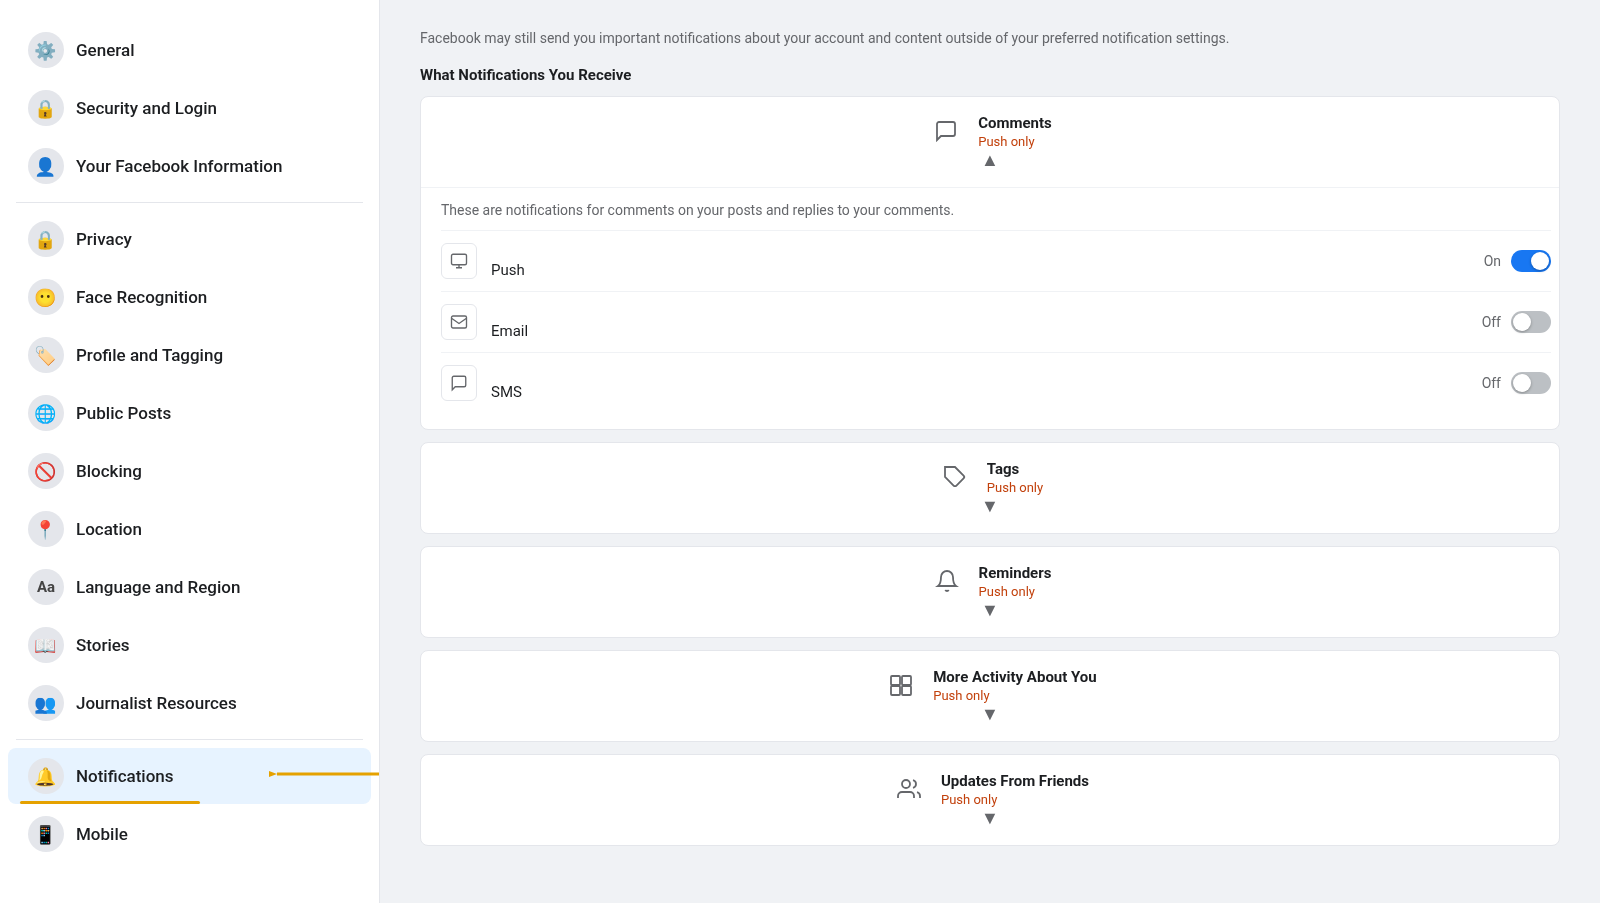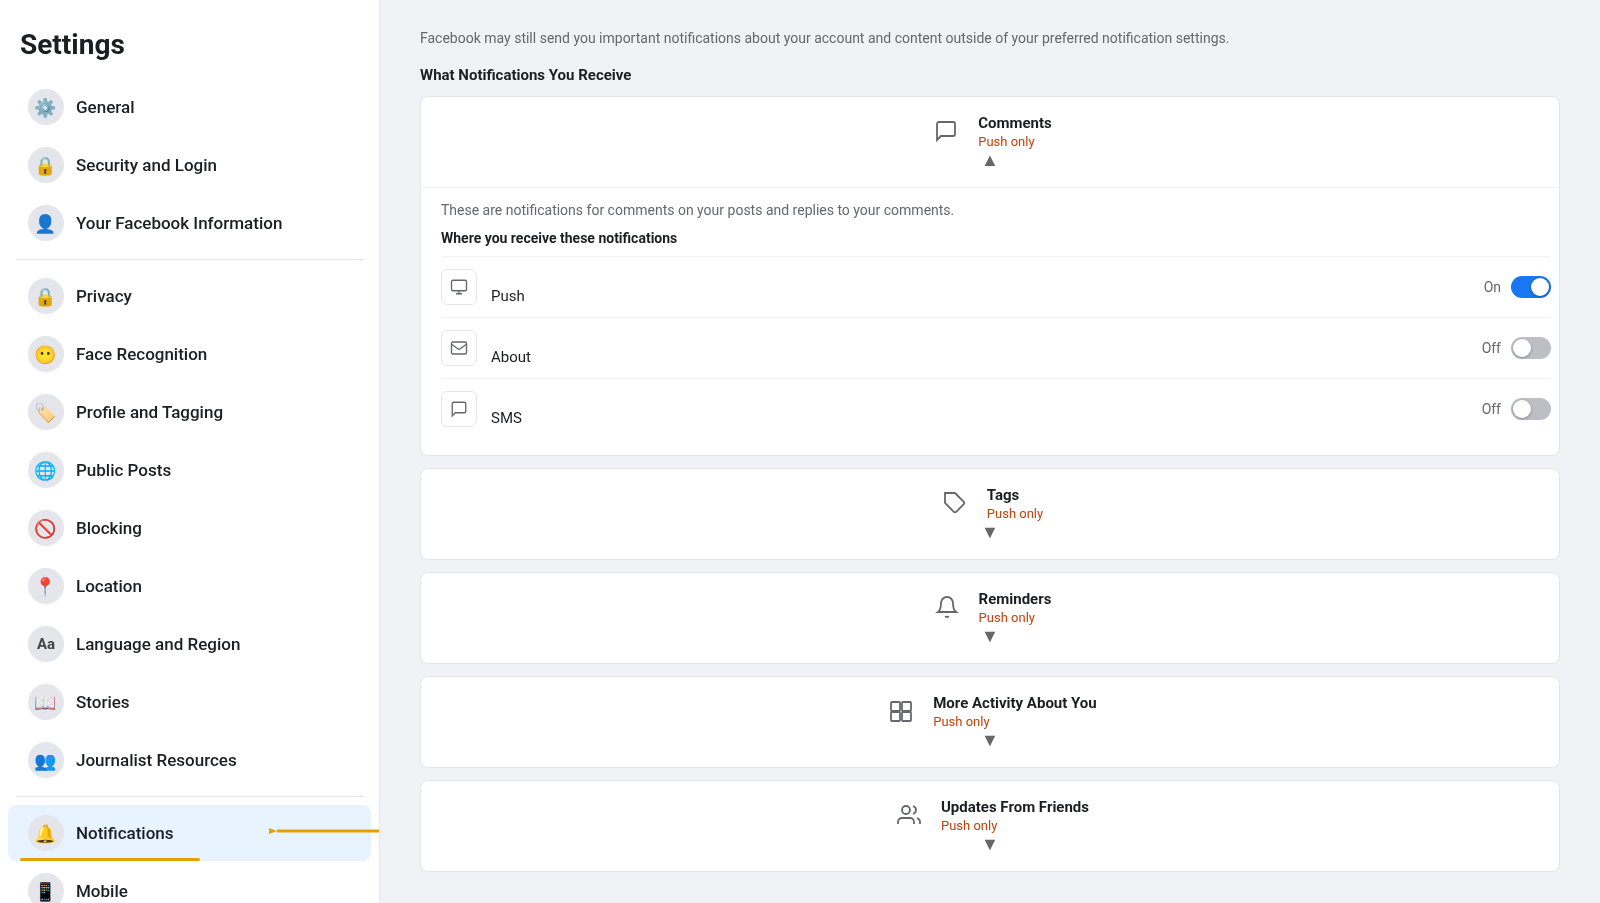--- a/index.html
+++ b/index.html
@@ -195,21 +195,20 @@
     }
 
     .notifications-item-wrap {
       position: relative;
     }
   </style>
 </head>
 <body>
 
 <div class="sidebar">
-  <div class="sidebar-title">Settings</div>
 
   <div class="sidebar-item">
     <div class="icon">⚙️</div>
     <span class="label">General</span>
   </div>
 
   <div class="sidebar-item">
     <div class="icon">🔒</div>
     <span class="label">Security and Login</span>
   </div>
@@ -308,21 +307,20 @@
         </div>
         <div>
           <div class="card-title">Comments</div>
           <div class="card-subtitle">Push only</div>
         </div>
       </div>
       <div class="card-chevron">▲</div>
     </div>
     <div class="card-body">
       <div class="card-description">These are notifications for comments on your posts and replies to your comments.</div>
-      <div class="notification-section-label">Where you receive these notifications</div>
 
       <div class="notification-row">
         <div class="notification-row-left">
           <div class="notification-row-icon">
             <svg width="18" height="18" viewBox="0 0 24 24" fill="none" stroke="#65676b" stroke-width="1.8">
               <rect x="2" y="3" width="20" height="14" rx="2"></rect>
               <path d="M8 21h8M12 17v4"></path>
             </svg>
           </div>
           <span class="notification-row-label">Push</span>
@@ -336,21 +334,21 @@
       </div>
 
       <div class="notification-row">
         <div class="notification-row-left">
           <div class="notification-row-icon">
             <svg width="18" height="18" viewBox="0 0 24 24" fill="none" stroke="#65676b" stroke-width="1.8">
               <rect x="2" y="4" width="20" height="16" rx="2"></rect>
               <path d="M2 7l10 7 10-7"></path>
             </svg>
           </div>
-          <span class="notification-row-label">About</span>
+          <span class="notification-row-label">Email</span>
         </div>
         <div class="notification-row-right">
           <span class="toggle-label">Off</span>
           <div class="toggle off">
             <div class="toggle-thumb"></div>
           </div>
         </div>
       </div>
 
       <div class="notification-row">

